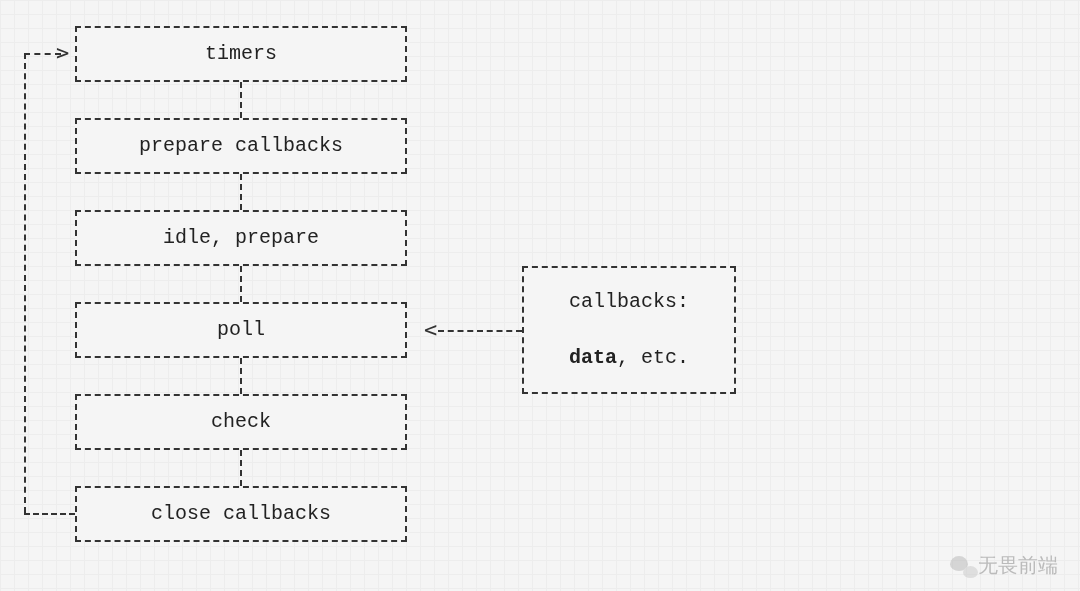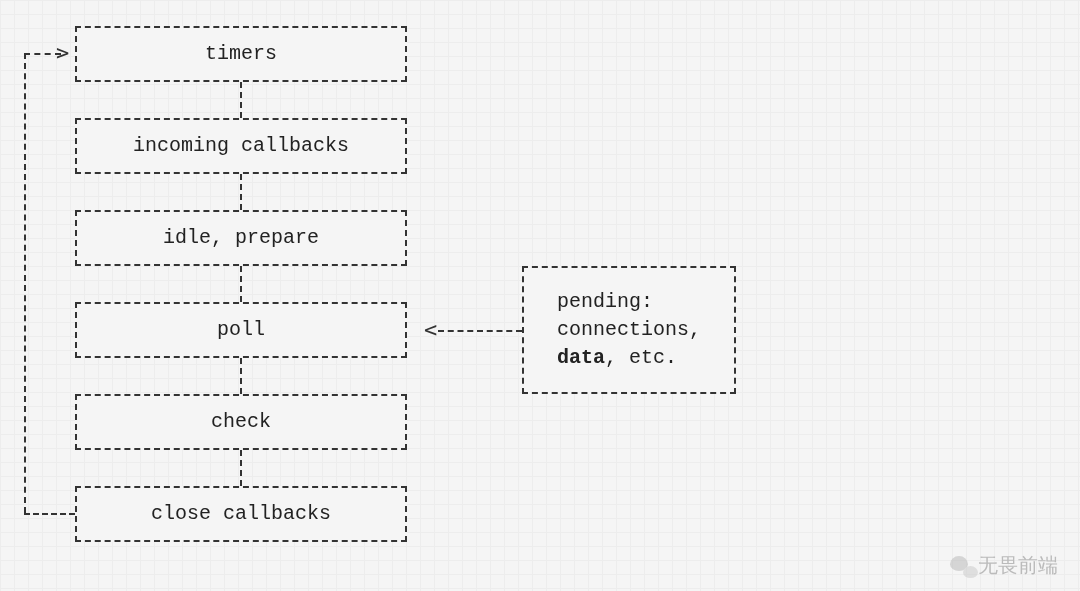--- a/index.html
+++ b/index.html
@@ -19,20 +19,21 @@
     position: absolute;
     inset: 0;
   }
   .box {
     position: absolute;
     border: 2px dashed #333;
     background: #f5f5f5;
     display: flex;
     align-items: center;
     justify-content: center;
+    text-align: center;
     padding: 10px 20px;
     font-size: 20px;
     line-height: 1.4;
     color: #222;
   }
   .box.stage {
     width: 332px;
     height: 56px;
     left: 75px;
   }
@@ -94,21 +95,21 @@
 </style>
 </head>
 <body>
 
 <div class="diagram">
 
   <div class="box stage" style="top:26px">
     <span>timers</span>
   </div>
   <div class="box stage" style="top:118px">
-    <span>incoming callbacks</span>
+    <span>prepare callbacks</span>
   </div>
   <div class="box stage" style="top:302px">
     <span>poll</span>
   </div>
   <div class="box stage" style="top:210px">
     <span>idle, prepare</span>
   </div>
   <div class="box stage" style="top:486px">
     <span>close callbacks</span>
   </div>
@@ -122,22 +123,22 @@
   <div class="vconn" style="top:358px;height:36px"></div>
   <div class="vconn" style="top:450px;height:36px"></div>
 
   <div class="hconn" style="top:513px;left:24px;width:51px"></div>
   <div class="vconn" style="top:53px;left:24px;height:460px"></div>
   <div class="hconn" style="top:53px;left:24px;width:37px"></div>
   <div class="arrowhead" style="top:42px;left:56px">&gt;</div>
 
   <div class="box sidebox">
     <div>
-      <span>pending:</span><br>
-      <span>connections,</span><br>
+      <span>callbacks:</span><br>
+      <br>
       <span class="bold">data</span><span>, etc.</span>
     </div>
   </div>
 
   <div class="hconn" style="top:330px;left:438px;width:84px"></div>
   <div class="arrowhead" style="top:319px;left:424px">&lt;</div>
 
   <div class="watermark">
     <span class="wechat-icon"></span>
     <span>无畏前端</span>

